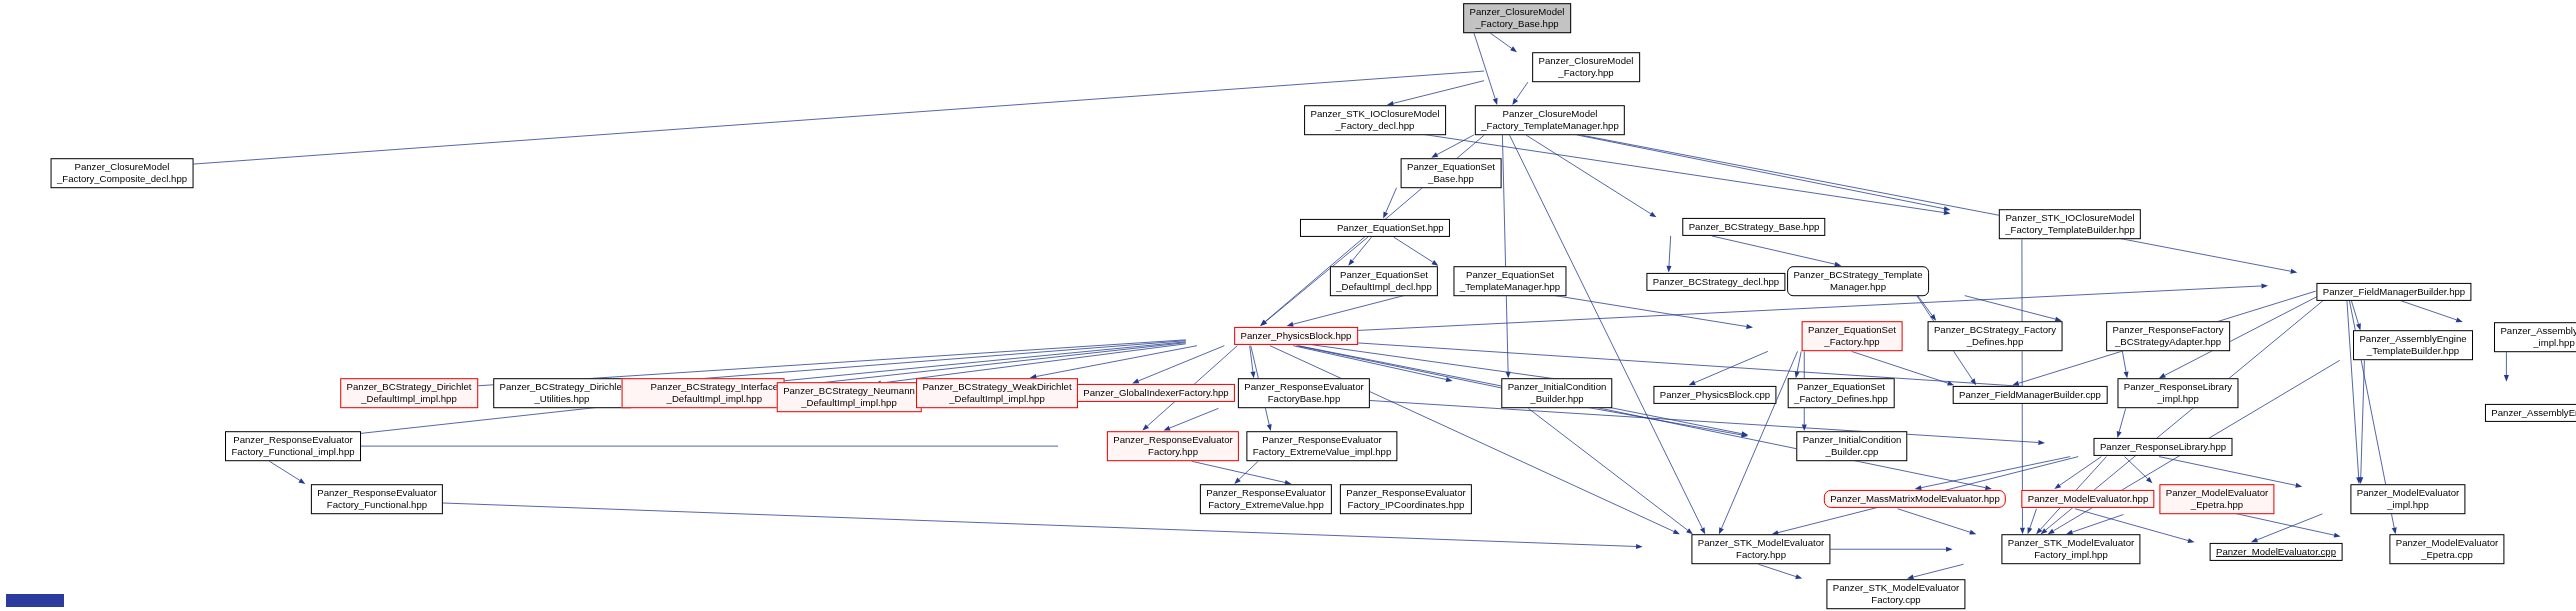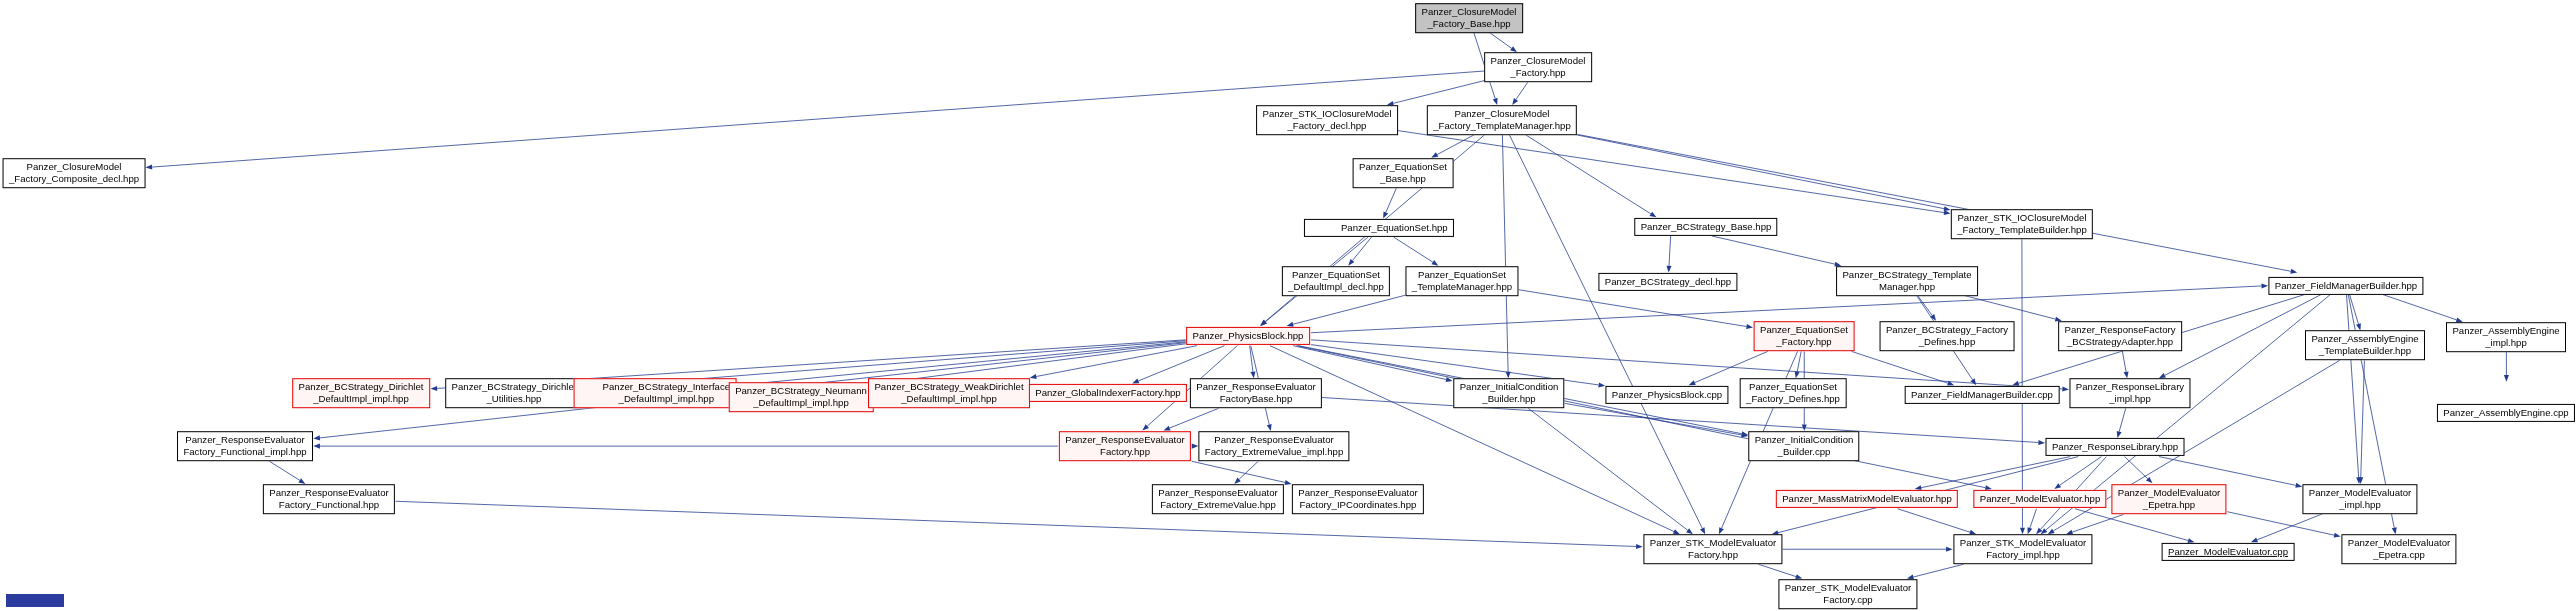--- a/index.html
+++ b/index.html
@@ -26,20 +26,21 @@
     background: #ffffff;
     border: 0.6px solid #000000;
     color: #000000;
     font-size: 9.6px;
     line-height: 11.4px;
     padding: 2.4px 5.4px;
     text-align: center;
     white-space: pre-line;
     cursor: pointer;
     box-sizing: border-box;
+    margin-left: 48px;
   }
   .node.main {
     background: #c3c3c3;
     border: 0.9px solid #000000;
   }
   .node.red {
     border: 1.2px solid #e60000;
     background: #fff5f5;
   }
   .fragment {
@@ -231,32 +232,32 @@
     <div class="node" style="left: 1538px; top: 67px;">Panzer_ClosureModel
 _Factory.hpp</div>
     <div class="node" style="left: 1327px; top: 120px;">Panzer_STK_IOClosureModel
 _Factory_decl.hpp</div>
     <div class="node" style="left: 1502px; top: 120px;">Panzer_ClosureModel
 _Factory_TemplateManager.hpp</div>
     <div class="node" style="left: 74px; top: 173px;">Panzer_ClosureModel
 _Factory_Composite_decl.hpp</div>
     <div class="node" style="left: 1403px; top: 173px;">Panzer_EquationSet
 _Base.hpp</div>
-    <div class="node" style="left: 1379px; top: 228px; padding-left: 36px;">Panzer_EquationSet.hpp</div>
+    <div class="node" style="left: 1327px; top: 228px; padding-left: 36px;">Panzer_EquationSet.hpp</div>
     <div class="node" style="left: 1706px; top: 227px;">Panzer_BCStrategy_Base.hpp</div>
     <div class="node" style="left: 2022px; top: 224px;">Panzer_STK_IOClosureModel
 _Factory_TemplateBuilder.hpp</div>
     <div class="node" style="left: 1336px; top: 281px;">Panzer_EquationSet
 _DefaultImpl_decl.hpp</div>
     <div class="node" style="left: 1462px; top: 281px;">Panzer_EquationSet
 _TemplateManager.hpp</div>
     <div class="node" style="left: 1668px; top: 282px;">Panzer_BCStrategy_decl.hpp</div>
-    <div class="node" style="left: 1907px; top: 281px;">Panzer_BCStrategy_Template
+    <div class="node" style="left: 1810px; top: 281px; border-radius: 6px;">Panzer_BCStrategy_Template
 Manager.hpp</div>
-    <div class="node" style="left: 2346px; top: 286px;">Panzer_FieldManagerBuilder.hpp</div>
+    <div class="node" style="left: 2346px; top: 292px;">Panzer_FieldManagerBuilder.hpp</div>
     <div class="node red" style="left: 1248px; top: 336px;">Panzer_PhysicsBlock.hpp</div>
     <div class="node red" style="left: 1804px; top: 336px;">Panzer_EquationSet
 _Factory.hpp</div>
     <div class="node" style="left: 1947px; top: 336px;">Panzer_BCStrategy_Factory
 _Defines.hpp</div>
     <div class="node" style="left: 2120px; top: 336px;">Panzer_ResponseFactory
 _BCStrategyAdapter.hpp</div>
     <div class="node" style="left: 2365px; top: 345px;">Panzer_AssemblyEngine
 _TemplateBuilder.hpp</div>
     <div class="node" style="left: 2506px; top: 337px;">Panzer_AssemblyEngine
@@ -291,21 +292,21 @@
 Factory_ExtremeValue_impl.hpp</div>
     <div class="node" style="left: 1804px; top: 446px;">Panzer_InitialCondition
 _Builder.cpp</div>
     <div class="node" style="left: 2115px; top: 447px; text-align: right;">Panzer_ResponseLibrary.hpp</div>
     <div class="node" style="left: 329px; top: 499px;">Panzer_ResponseEvaluator
 Factory_Functional.hpp</div>
     <div class="node" style="left: 1218px; top: 499px;">Panzer_ResponseEvaluator
 Factory_ExtremeValue.hpp</div>
     <div class="node" style="left: 1358px; top: 499px;">Panzer_ResponseEvaluator
 Factory_IPCoordinates.hpp</div>
-    <div class="node red" style="left: 1867px; top: 499px;">Panzer_MassMatrixModelEvaluator.hpp</div>
+    <div class="node red" style="left: 1867px; top: 499px; border-radius: 7px;">Panzer_MassMatrixModelEvaluator.hpp</div>
     <div class="node red" style="left: 2040px; top: 499px;">Panzer_ModelEvaluator.hpp</div>
     <div class="node red" style="left: 2169px; top: 499px;">Panzer_ModelEvaluator
 _Epetra.hpp</div>
     <div class="node" style="left: 2360px; top: 499px;">Panzer_ModelEvaluator
 _impl.hpp</div>
     <div class="node" style="left: 1713px; top: 549px;">Panzer_STK_ModelEvaluator
 Factory.hpp</div>
     <div class="node" style="left: 2023px; top: 549px;">Panzer_STK_ModelEvaluator
 Factory_impl.hpp</div>
     <div class="node" style="left: 2228px; top: 552px; text-decoration: underline;">Panzer_ModelEvaluator.cpp</div>

